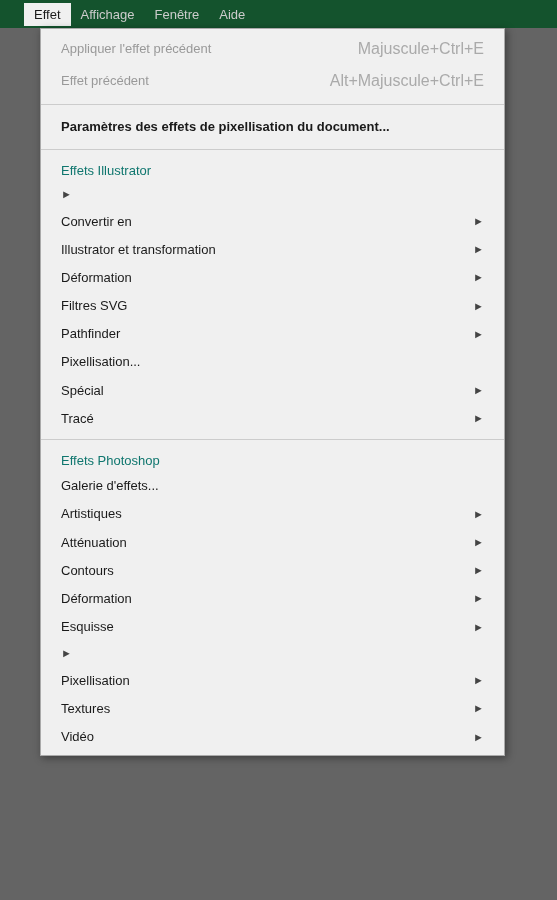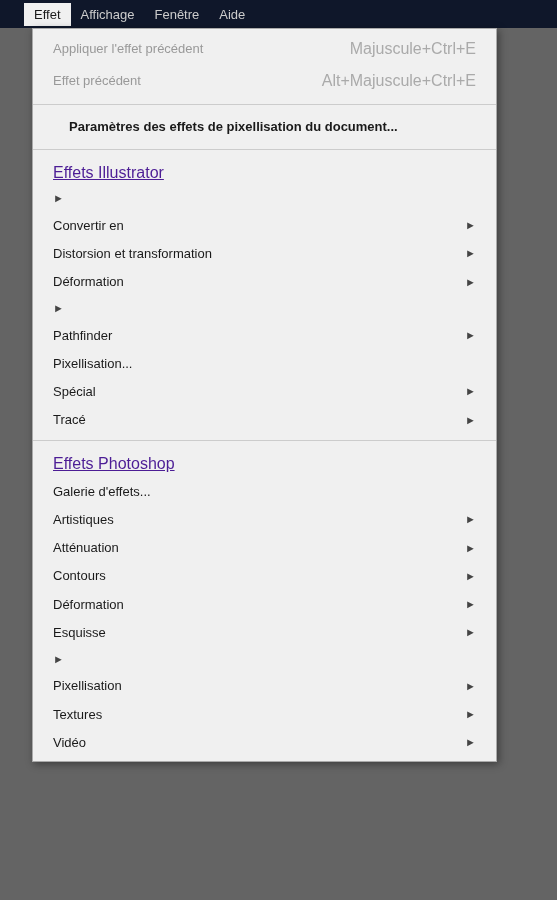--- a/index.html
+++ b/index.html
@@ -8,21 +8,21 @@
       height: 900px;
       background: #646464;
       font-family: 'Segoe UI', Arial, sans-serif;
       font-size: 13px;
       position: relative;
       overflow: hidden;
     }
 
     .menu-bar {
       display: flex;
-      background: #0f172a;
+      background: #14532d;
       color: #cccccc;
       height: 28px;
       align-items: center;
       padding: 0 4px;
       position: absolute;
       top: 0;
       left: 0;
       right: 0;
     }
 
@@ -34,21 +34,21 @@
     }
 
     .menu-bar-item.active {
       background: #f0f0f0;
       color: #1a1a1a;
     }
 
     .dropdown-menu {
       position: absolute;
       top: 28px;
-      left: 32px;
+      left: 40px;
       width: 465px;
       background: #f0f0f0;
       border: 1px solid #aaaaaa;
       box-shadow: 2px 2px 8px rgba(0,0,0,0.4);
       z-index: 100;
     }
 
     .menu-section {
       padding: 4px 0;
     }
@@ -69,32 +69,30 @@
       font-size: 13px;
       line-height: 1.4;
     }
 
     .menu-item.disabled {
       color: #999999;
       cursor: default;
     }
 
     .menu-item.header-label {
-      color: #4c1d95;
+      color: #0f766e;
       cursor: default;
-      font-size: 16px;
+      font-size: 13px;
       padding: 6px 20px 2px 20px;
-      text-decoration: underline;
     }
 
     .menu-item.bold-item {
       font-weight: 600;
       font-size: 13px;
       padding: 7px 20px;
-      margin-left: 16px;
     }
 
     .menu-item-shortcut {
       color: #555555;
       font-size: 16px;
     }
 
     .menu-item.disabled .menu-item-shortcut {
       color: #aaaaaa;
     }
@@ -147,28 +145,29 @@
       <span>Effets Illustrator</span>
     </div>
     <div class="menu-item">
       <span class="submenu-arrow">►</span>
     </div>
     <div class="menu-item">
       <span class="menu-item-label">Convertir en</span>
       <span class="submenu-arrow">►</span>
     </div>
     <div class="menu-item">
-      <span class="menu-item-label">Distorsion et transformation</span>
+      <span class="menu-item-label">Illustrator et transformation</span>
       <span class="submenu-arrow">►</span>
     </div>
     <div class="menu-item">
       <span class="menu-item-label">Déformation</span>
       <span class="submenu-arrow">►</span>
     </div>
     <div class="menu-item">
+      <span class="menu-item-label">Filtres SVG</span>
       <span class="submenu-arrow">►</span>
     </div>
     <div class="menu-item">
       <span class="menu-item-label">Pathfinder</span>
       <span class="submenu-arrow">►</span>
     </div>
     <div class="menu-item">
       <span class="menu-item-label">Pixellisation...</span>
     </div>
     <div class="menu-item">

